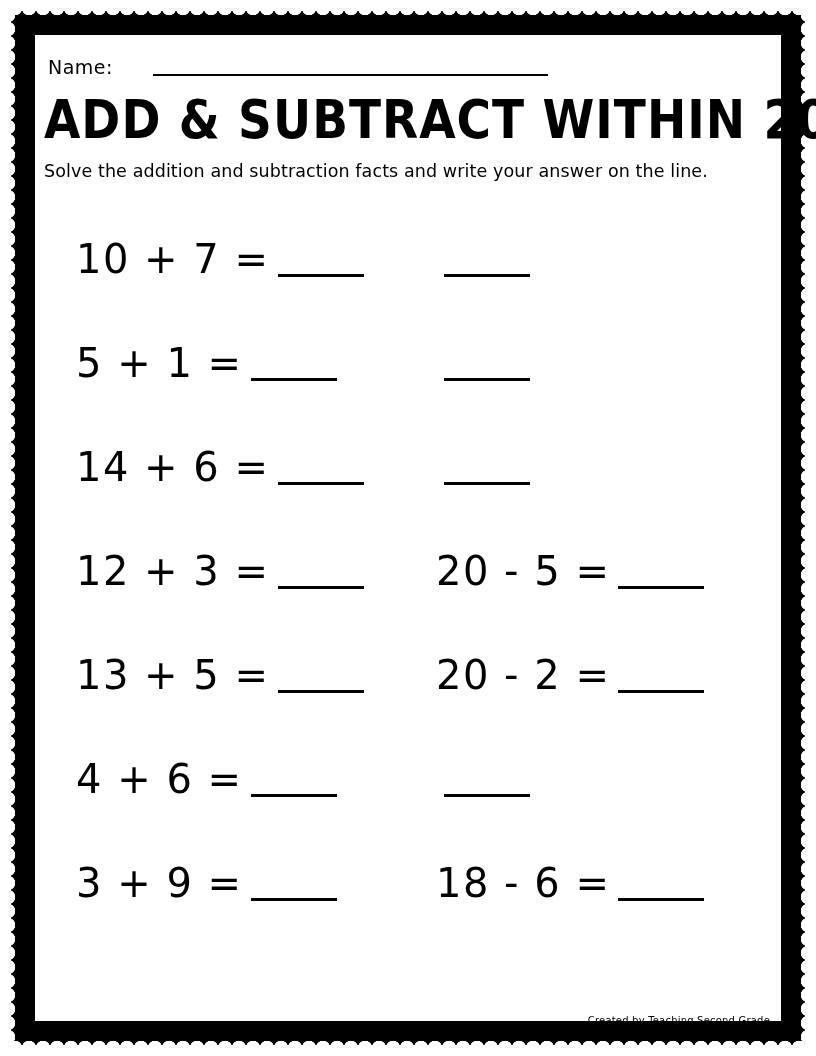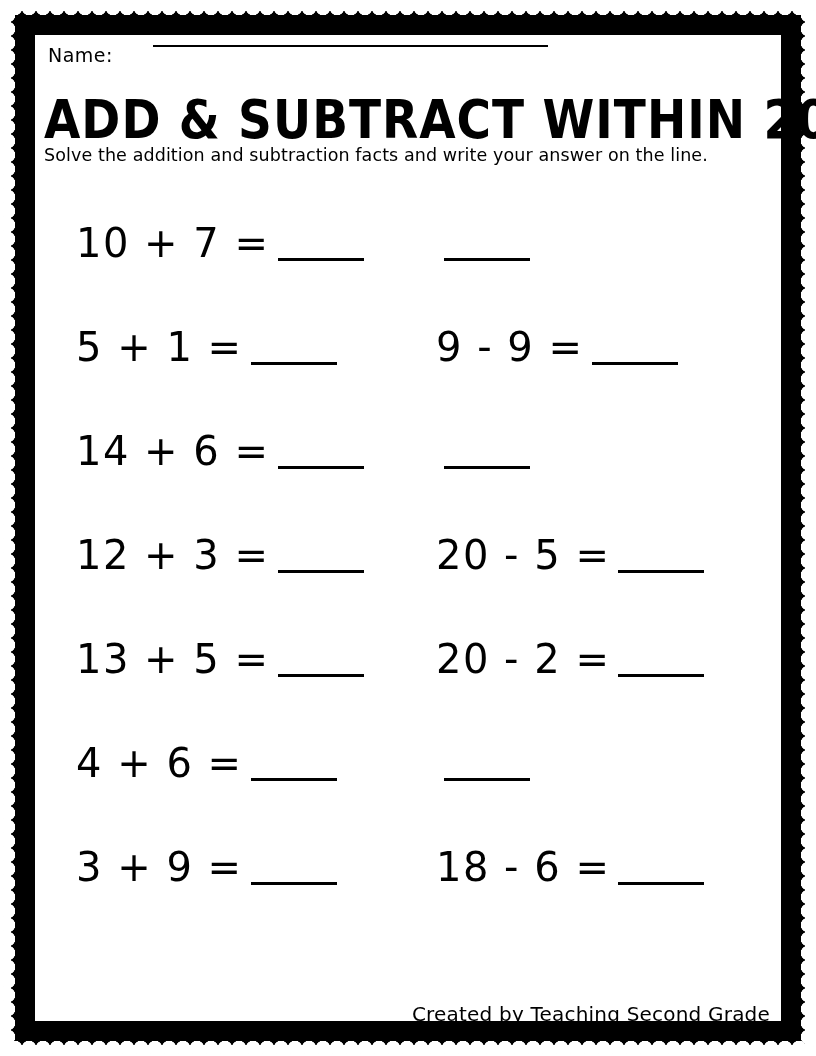--- a/index.html
+++ b/index.html
@@ -71,20 +71,21 @@
     left: 44px;
     top: 44px;
     right: 44px;
     bottom: 44px;
     box-sizing: border-box;
   }
 
   
   .name-row {
     display: flex;
+    align-items: flex-end;
     height: 36px;
     padding-left: 4px;
     gap: 28px;
   }
   .name-label {
     font-family: "DejaVu Sans", sans-serif;
     font-size: 19px;
     letter-spacing: 0.5px;
     color: #000;
     padding-bottom: 2px;
@@ -105,21 +106,21 @@
     font-size: 47px;
     letter-spacing: 1px;
     line-height: 1.05;
     color: #000;
     white-space: nowrap;
     transform: scaleY(1.12);
     transform-origin: left top;
   }
 
   .subtitle {
-    margin-top: 4px;
+    margin-top: 20px;
     font-family: "DejaVu Sans", sans-serif;
     font-size: 17.5px;
     letter-spacing: 0.1px;
     color: #000;
     white-space: nowrap;
   }
 
   
   .problems {
     margin-top: 26px;
@@ -154,21 +155,21 @@
   }
   .col-left  { padding-left: 18px; }
   .col-right { padding-left: 28px; }
 
   
   .footer {
     position: absolute;
     right: 2px;
     bottom: -14px;
     font-family: "DejaVu Sans", sans-serif;
-    font-size: 20px;
+    font-size: 10px;
     color: #000;
     letter-spacing: 0.2px;
   }
 </style>
 </head>
 <body>
 
 <div class="page">
 
   <div class="scallop-frame">
@@ -198,21 +199,20 @@
       </div>
       <div class="problem col-right">
         <span class="blank"></span>
       </div>
 
       <div class="problem col-left">
         <span class="expr">5 + 1 =</span>
         <span class="blank"></span>
       </div>
       <div class="problem col-right">
-        <span class="expr">9 - 9 =</span>
         <span class="blank"></span>
       </div>
 
       <div class="problem col-left">
         <span class="expr">14 + 6 =</span>
         <span class="blank"></span>
       </div>
       <div class="problem col-right">
         <span class="blank"></span>
       </div>

